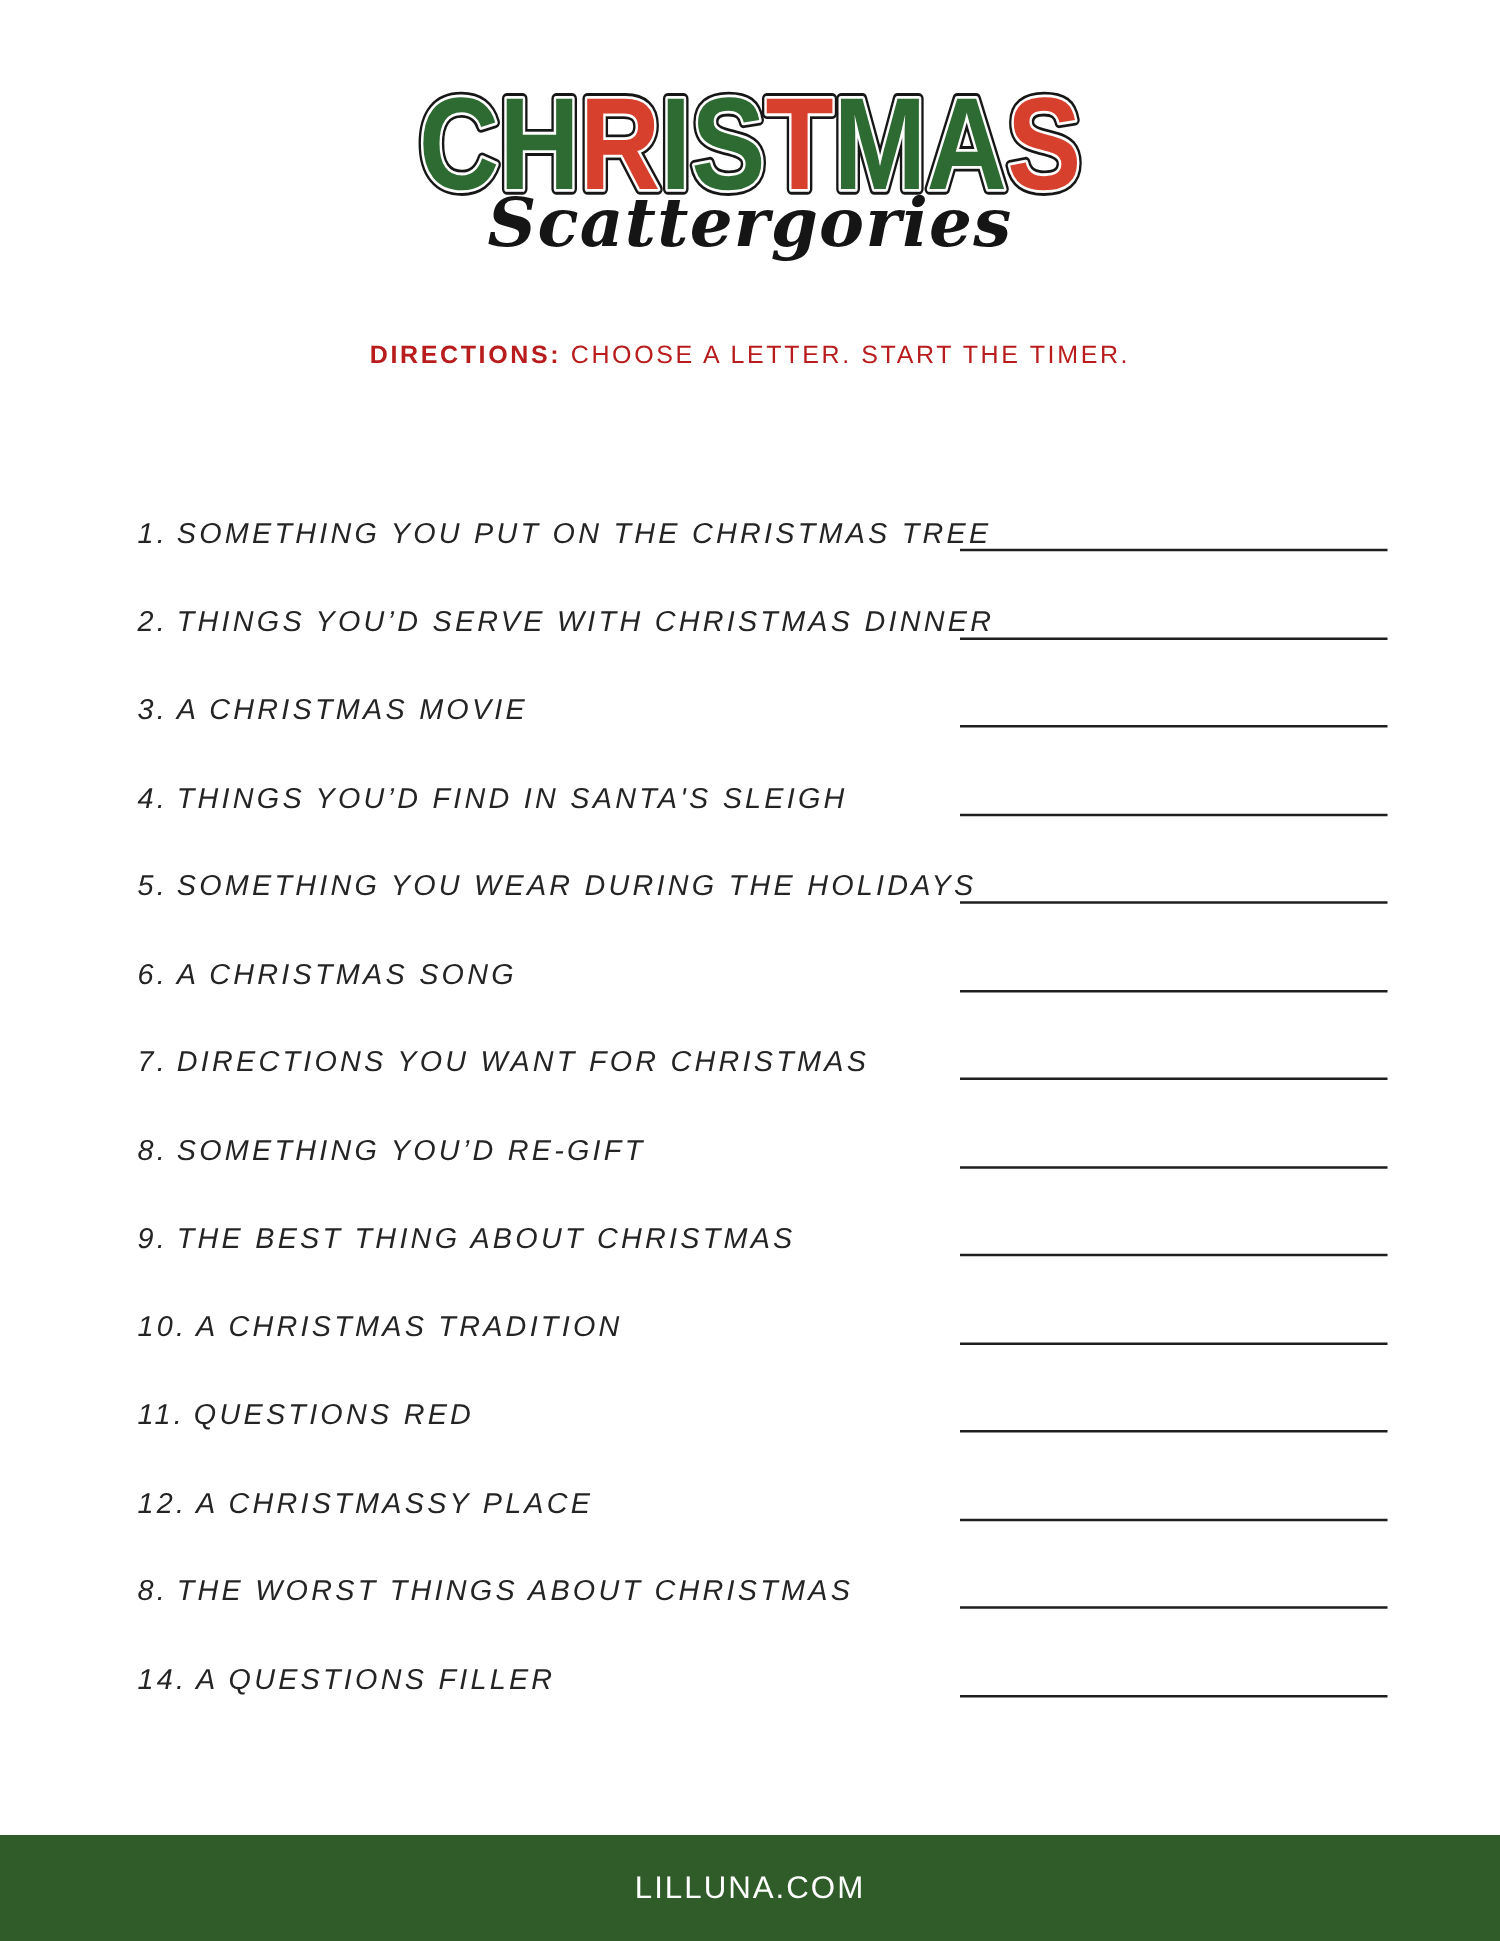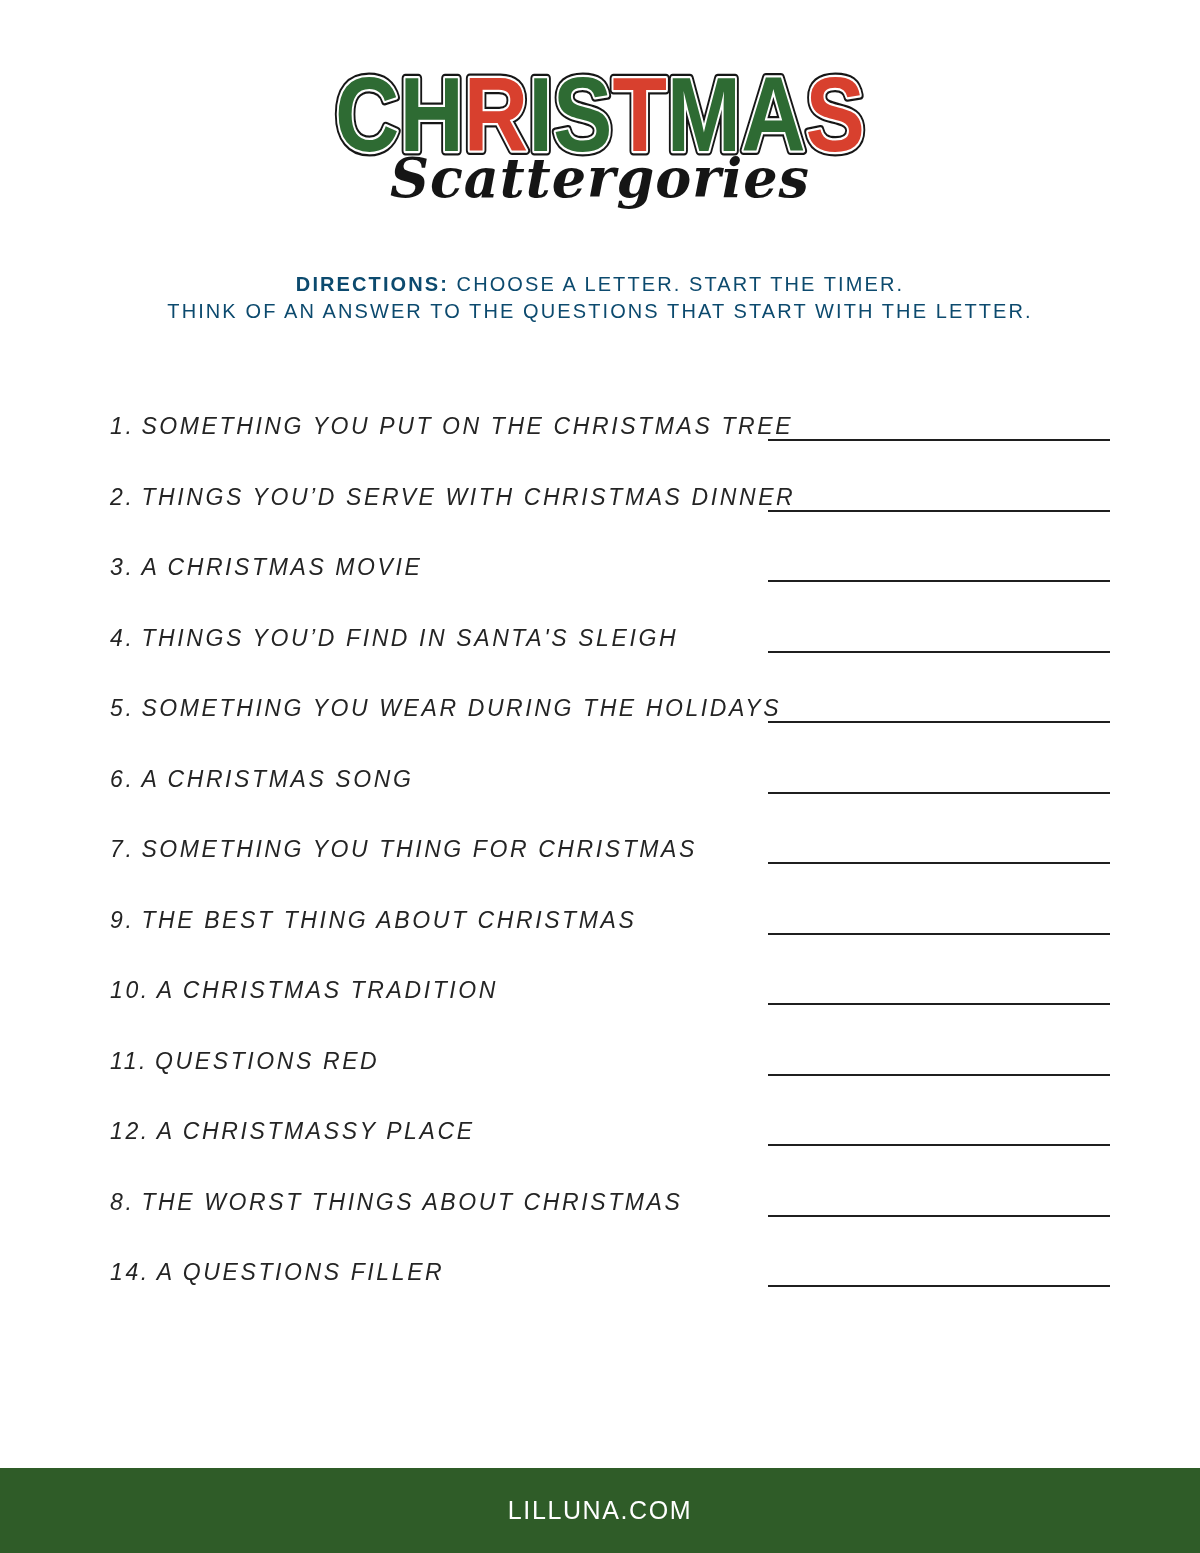--- a/index.html
+++ b/index.html
@@ -39,21 +39,21 @@
   }
   .directions {
     position: absolute;
     top: 271px;
     left: 0;
     width: 100%;
     text-align: center;
     font-size: 20px;
     letter-spacing: 2.1px;
     line-height: 26.5px;
-    color: #0c4a6e;
+    color: #b91c1c;
   }
   .directions .dir-label { font-weight: bold; }
   .questions {
     position: absolute;
     top: 413px;
     left: 110px;
     width: 1000px;
     font-style: italic;
   }
   .q-row { position: relative; height: 70.5px; }
@@ -94,31 +94,31 @@
 <svg class="logo-svg" viewBox="0 0 1200 112" xmlns="http://www.w3.org/2000/svg">
   <text class="title-layer" x="600" y="93" text-anchor="middle" textLength="530" lengthAdjust="spacingAndGlyphs" stroke-width="9" stroke-linejoin="round" stroke="#161616" fill="#161616"><tspan>C</tspan><tspan>H</tspan><tspan>R</tspan><tspan>I</tspan><tspan>S</tspan><tspan>T</tspan><tspan>M</tspan><tspan>A</tspan><tspan>S</tspan></text>
   <text class="title-layer" x="600" y="93" text-anchor="middle" textLength="530" lengthAdjust="spacingAndGlyphs" stroke-width="4.5" stroke-linejoin="round" stroke="#ffffff" fill="#ffffff"><tspan>C</tspan><tspan>H</tspan><tspan>R</tspan><tspan>I</tspan><tspan>S</tspan><tspan>T</tspan><tspan>M</tspan><tspan>A</tspan><tspan>S</tspan></text>
   <text class="title-layer" x="600" y="93" text-anchor="middle" textLength="530" lengthAdjust="spacingAndGlyphs"><tspan fill="#2e6b33">C</tspan><tspan fill="#2e6b33">H</tspan><tspan fill="#d8402e">R</tspan><tspan fill="#2e6b33">I</tspan><tspan fill="#2e6b33">S</tspan><tspan fill="#d8402e">T</tspan><tspan fill="#2e6b33">M</tspan><tspan fill="#2e6b33">A</tspan><tspan fill="#d8402e">S</tspan></text>
 </svg>
 
 <div class="script-subtitle">Scattergories</div>
 
 <div class="directions">
   <span class="dir-label">DIRECTIONS:</span><span> CHOOSE A LETTER. START THE TIMER.</span><br>
-  <span>THINK OF AN ANSWER TO THE QUESTIONS THAT START WITH THE LETTER.</span>
 </div>
 
 <div class="questions" id="questions">
     <div class="q-row"><span class="q-text"><span class="q-num">1.</span><span>SOMETHING YOU PUT ON THE CHRISTMAS TREE</span></span><div class="q-line"></div></div>
     <div class="q-row"><span class="q-text"><span class="q-num">2.</span><span>THINGS YOU’D SERVE WITH CHRISTMAS DINNER</span></span><div class="q-line"></div></div>
     <div class="q-row"><span class="q-text"><span class="q-num">3.</span><span>A CHRISTMAS MOVIE</span></span><div class="q-line"></div></div>
     <div class="q-row"><span class="q-text"><span class="q-num">4.</span><span>THINGS YOU’D FIND IN SANTA'S SLEIGH</span></span><div class="q-line"></div></div>
     <div class="q-row"><span class="q-text"><span class="q-num">5.</span><span>SOMETHING YOU WEAR DURING THE HOLIDAYS</span></span><div class="q-line"></div></div>
     <div class="q-row"><span class="q-text"><span class="q-num">6.</span><span>A CHRISTMAS SONG</span></span><div class="q-line"></div></div>
-    <div class="q-row"><span class="q-text"><span class="q-num">7.</span><span>SOMETHING YOU THING FOR CHRISTMAS</span></span><div class="q-line"></div></div>
+    <div class="q-row"><span class="q-text"><span class="q-num">7.</span><span>DIRECTIONS YOU WANT FOR CHRISTMAS</span></span><div class="q-line"></div></div>
+    <div class="q-row"><span class="q-text"><span class="q-num">8.</span><span>SOMETHING YOU’D RE-GIFT</span></span><div class="q-line"></div></div>
     <div class="q-row"><span class="q-text"><span class="q-num">9.</span><span>THE BEST THING ABOUT CHRISTMAS</span></span><div class="q-line"></div></div>
     <div class="q-row"><span class="q-text"><span class="q-num">10.</span><span>A CHRISTMAS TRADITION</span></span><div class="q-line"></div></div>
     <div class="q-row"><span class="q-text"><span class="q-num">11.</span><span>QUESTIONS RED</span></span><div class="q-line"></div></div>
     <div class="q-row"><span class="q-text"><span class="q-num">12.</span><span>A CHRISTMASSY PLACE</span></span><div class="q-line"></div></div>
     <div class="q-row"><span class="q-text"><span class="q-num">8.</span><span>THE WORST THINGS ABOUT CHRISTMAS</span></span><div class="q-line"></div></div>
     <div class="q-row"><span class="q-text"><span class="q-num">14.</span><span>A QUESTIONS FILLER</span></span><div class="q-line"></div></div>
   </div>
 
 <footer class="footer" style="background: rgb(47, 92, 40);">
   <div class="footer-text" style="color: rgb(255, 255, 255);">LILLUNA.COM</div>

